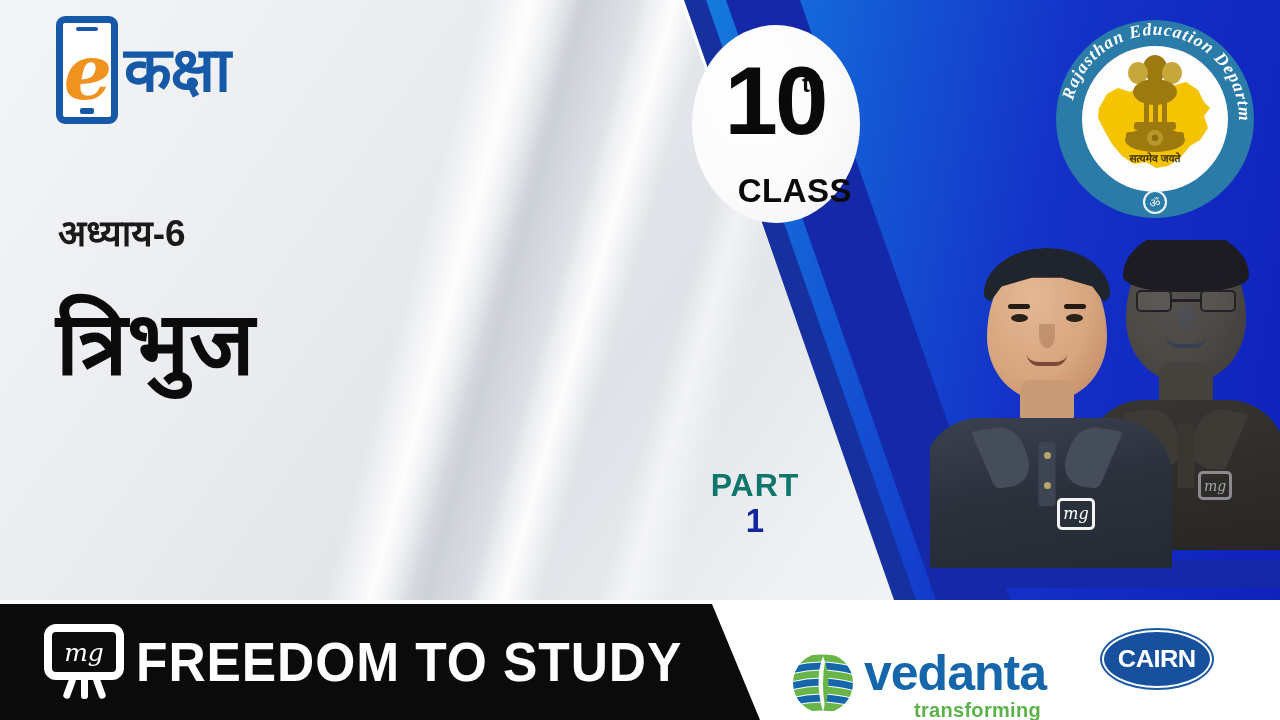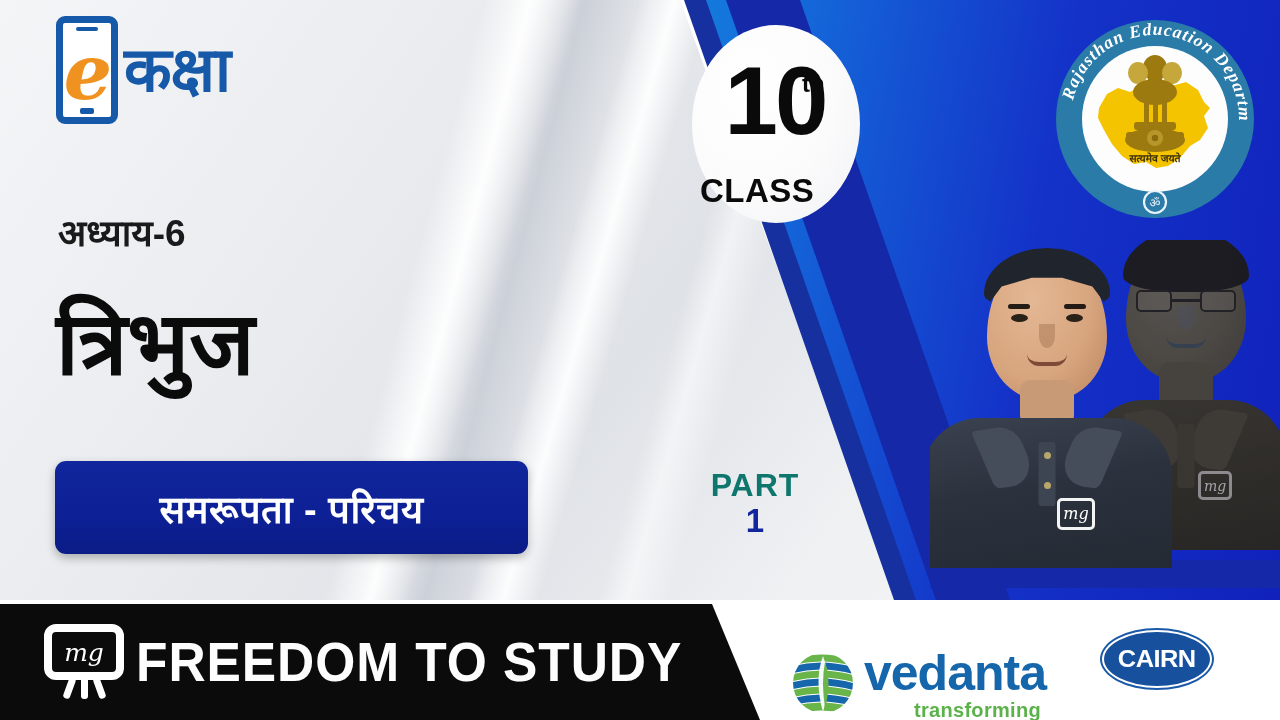--- a/index.html
+++ b/index.html
@@ -98,21 +98,21 @@
   }
   .class-num{
     position:absolute; left:700px; top:55px; width:150px; text-align:center;
     font-size:96px; font-weight:700; color:#0a0a0a; line-height:.95; letter-spacing:-3px;
   }
   .class-th{
     position:absolute; left:802px; top:72px;
     font-size:24px; font-weight:700; color:#0a0a0a; line-height:1;
   }
   .class-word{
-    position:absolute; left:700px; top:174px; width:152px; text-align:left;
+    position:absolute; left:700px; top:174px; width:152px; text-align:right;
     font-size:33px; font-weight:700; color:#0a0a0a; letter-spacing:.5px; line-height:1;
   }
 
   
   .part-block{ position:absolute; left:660px; top:468px; width:190px; text-align:center; }
   .part-label{ font-size:32px; font-weight:700; color:#0f766e; line-height:1.08; letter-spacing:1px; }
   .part-num{ font-size:33px; font-weight:700; color:#11269c; line-height:1.12; }
 
   
   .red-badge{ position:absolute; left:1052px; top:16px; width:206px; height:206px; }
@@ -217,23 +217,20 @@
     <div class="phone">
       <div class="speaker"></div>
       <div class="e">e</div>
       <div class="homebtn"></div>
     </div>
     <div class="kaksha">कक्षा</div>
   </div>
 
   <div class="chapter-no">अध्याय-6</div>
   <div class="chapter-title">त्रिभुज</div>
-  <div class="topic-badge">
-    <span>समरूपता - परिचय</span>
-  </div>
 
   <div class="class-circle"></div>
   <div class="class-num">10</div>
   <div class="class-th">th</div>
   <div class="class-word">CLASS</div>
 
   <div class="part-block">
     <div class="part-label">PART</div>
     <div class="part-num">1</div>
   </div>

